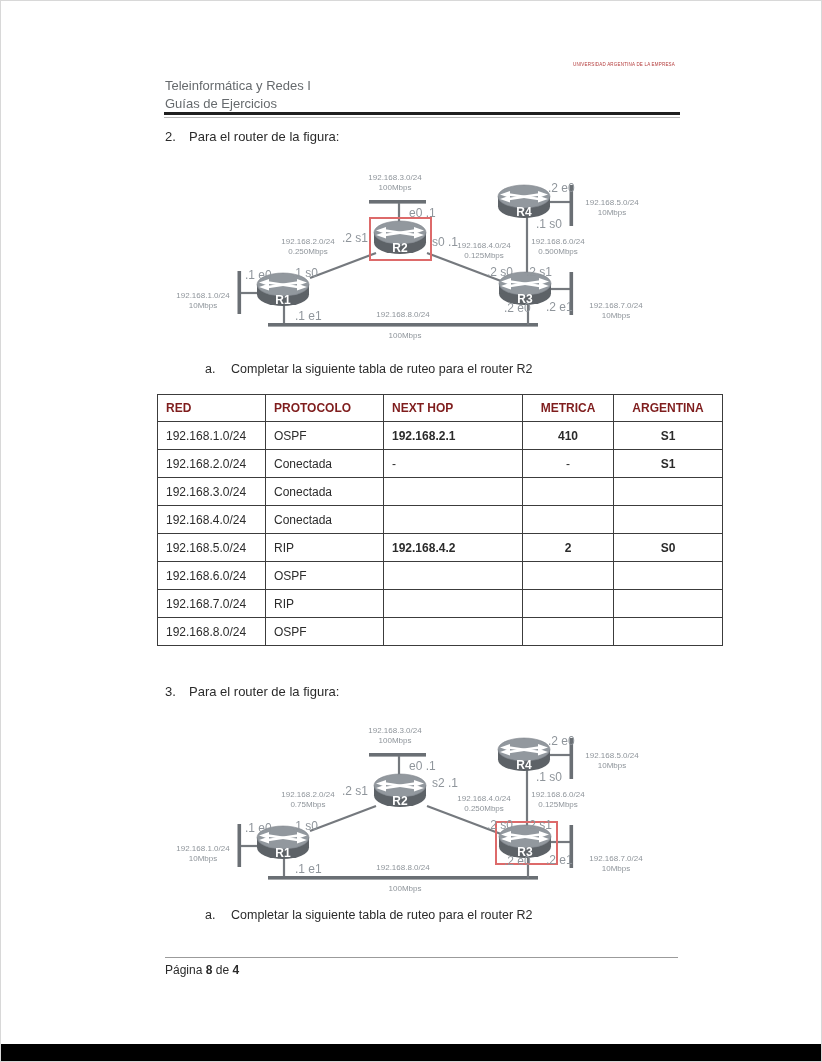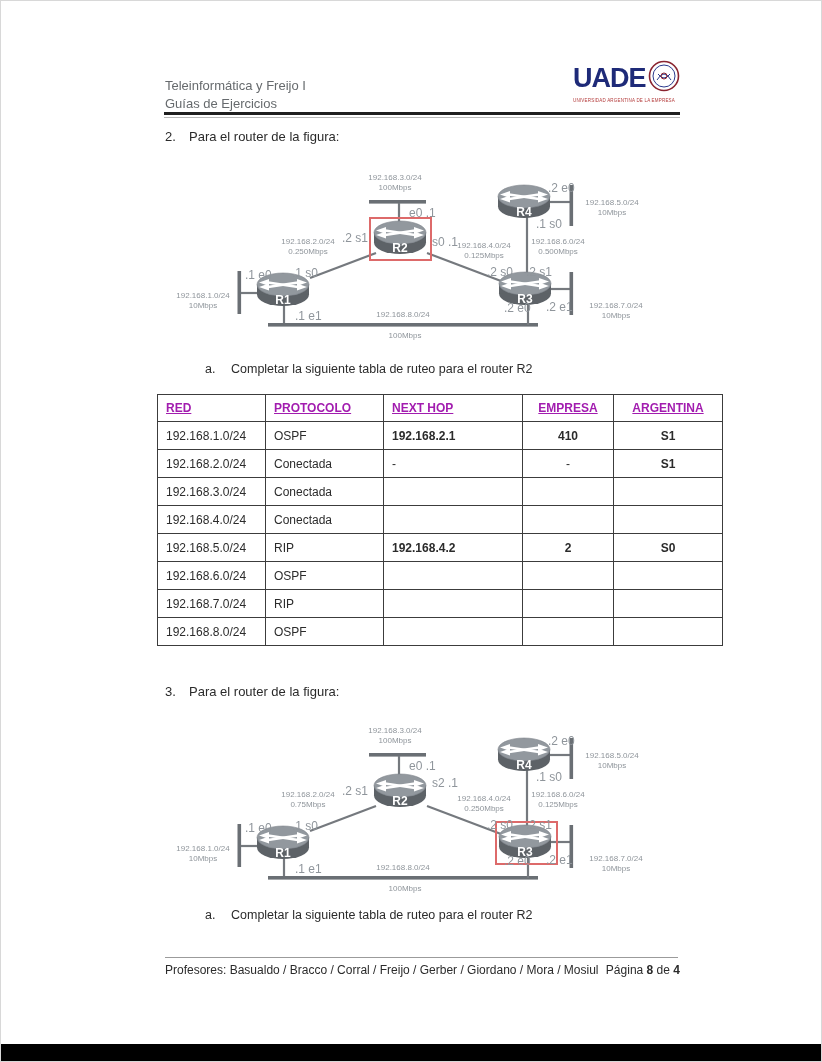--- a/index.html
+++ b/index.html
@@ -34,21 +34,21 @@
   .lbl{position:absolute;font-size:12px;color:#8f959b;white-space:nowrap;}
   .lbl.ra{width:35px;text-align:right;}
   .net{position:absolute;width:110px;text-align:center;font-size:8px;color:#8f959b;}
   .net span{display:block;line-height:10px;}
   .net1l{position:absolute;width:110px;text-align:center;font-size:8px;color:#8f959b;line-height:10px;}
   .hl{position:absolute;border:2px solid #dd6a6a;}
 
   
   .rtable{position:absolute;left:157px;top:394px;border-collapse:collapse;table-layout:fixed;width:565px;}
   .rtable th,.rtable td{border:1px solid #3c3c3c;font-size:12px;padding:0 0 0 8px;overflow:hidden;white-space:nowrap;}
-  .rtable th{height:26px;font-weight:bold;text-align:left;color:#a21caf;text-decoration:underline;}
+  .rtable th{height:26px;font-weight:bold;text-align:left;color:#7f1d1d;}
   .rtable td{height:27px;color:#2b2b2b;}
   .rtable th.c-met,.rtable th.c-int{text-align:center;padding:0;}
   .rtable td.c-met,.rtable td.c-int{text-align:center;padding:0;margin-top:11px;}
   .rtable .bold{font-weight:bold;}
 
   
   .f-rule{position:absolute;left:165px;top:957px;width:513px;height:1px;background:#9b9b9b;}
   .footer{position:absolute;left:165px;top:963px;width:515px;display:flex;justify-content:space-between;font-size:12px;color:#2b2b2b;}
   .footer .b{font-weight:bold;}
 </style>
@@ -66,37 +66,26 @@
       <polygon points="13,7 13,14 3,10.5" fill="#ffffff"></polygon>
       <polygon points="13,11.5 13,18.5 3,15" fill="#ffffff"></polygon>
       <polygon points="41,11.5 41,18.5 51,15" fill="#ffffff"></polygon>
       <polygon points="41,7 41,14 51,10.5" fill="#ffffff"></polygon>
     </g>
   </defs>
 </svg>
 
 <div class="page-border"></div>
 
-<div class="hdr-title">Teleinformática y Freijo I</div>
+<div class="hdr-title">Teleinformática y Redes I</div>
 <div class="hdr-sub">Guías de Ejercicios</div>
 <div class="hdr-rule"></div>
 <div class="hdr-rule2"></div>
 
 <div class="logo">
-  <div class="logo-row">
-    <span class="logo-text">UADE</span>
-    <span class="logo-seal">
-      <svg width="32" height="32" viewBox="0 0 32 32">
-        <circle cx="16" cy="16" r="14.5" fill="#ffffff" stroke="#8a2430" stroke-width="1.6"></circle>
-        <circle cx="16" cy="16" r="11" fill="none" stroke="#2a3a8c" stroke-width="1"></circle>
-        <path d="M9 20 Q16 8 23 20 M10 14 Q16 22 22 14" fill="none" stroke="#2a3a8c" stroke-width="1"></path>
-        <circle cx="16" cy="16" r="3" fill="none" stroke="#8a2430" stroke-width="1"></circle>
-      </svg>
-    </span>
-  </div>
   <div class="logo-tag">UNIVERSIDAD ARGENTINA DE LA EMPRESA</div>
 </div>
 
 <div class="item-line" style="left:165px;top:129px">
   <span class="item-num">2.</span>
   <span>Para el router de la figura:</span>
 </div>
 
 <div class="diagram" style="left:165px;top:165px">
   <svg class="wires" width="520" height="190">
@@ -199,21 +188,21 @@
       <col style="width:118px">
       <col style="width:139px">
       <col style="width:91px">
       <col style="width:109px">
     </colgroup>
   <tbody>
       <tr>
     <th class="c-red">RED</th>
     <th class="c-proto">PROTOCOLO</th>
     <th class="c-next">NEXT HOP</th>
-    <th class="c-met">EMPRESA</th>
+    <th class="c-met">METRICA</th>
     <th class="c-int">ARGENTINA</th>
   </tr>
   <tr>
     <td class="c-red">192.168.1.0/24</td>
     <td class="c-proto">OSPF</td>
     <td class="c-next bold">192.168.2.1</td>
     <td class="c-met bold">410</td>
     <td class="c-int bold">S1</td>
   </tr>
   <tr>
@@ -363,21 +352,20 @@
   <span class="lbl" style="left:381px;top:135px">.2 e1</span>
 </div>
 
 <div class="sub-line" style="left:205px;top:908px">
   <span class="sub-num">a.</span>
   <span>Completar la siguiente tabla de ruteo para el router R2</span>
 </div>
 
 <div class="f-rule"></div>
 <div class="footer">
-  <span>Profesores: Basualdo / Bracco / Corral / Freijo / Gerber / Giordano / Mora / Mosiul</span>
   <span>
     <span>Página</span>
     <span class="b">8</span>
     <span>de</span>
     <span class="b">4</span>
   </span>
 </div>
 
 <div class="bottom-strip"></div>
 

